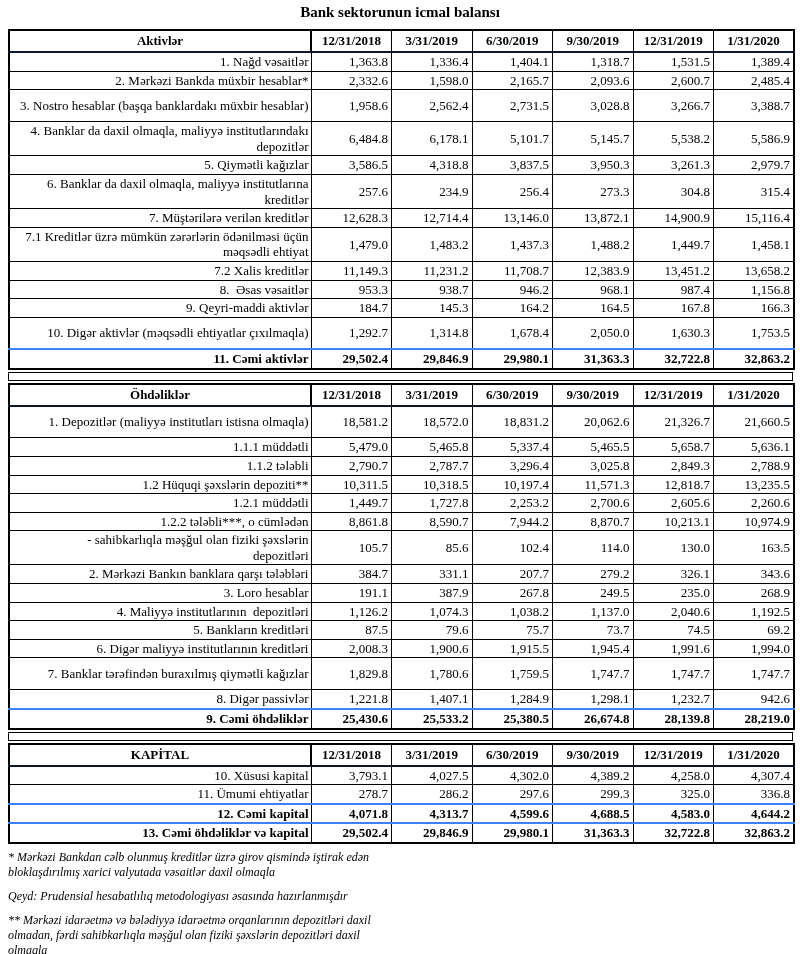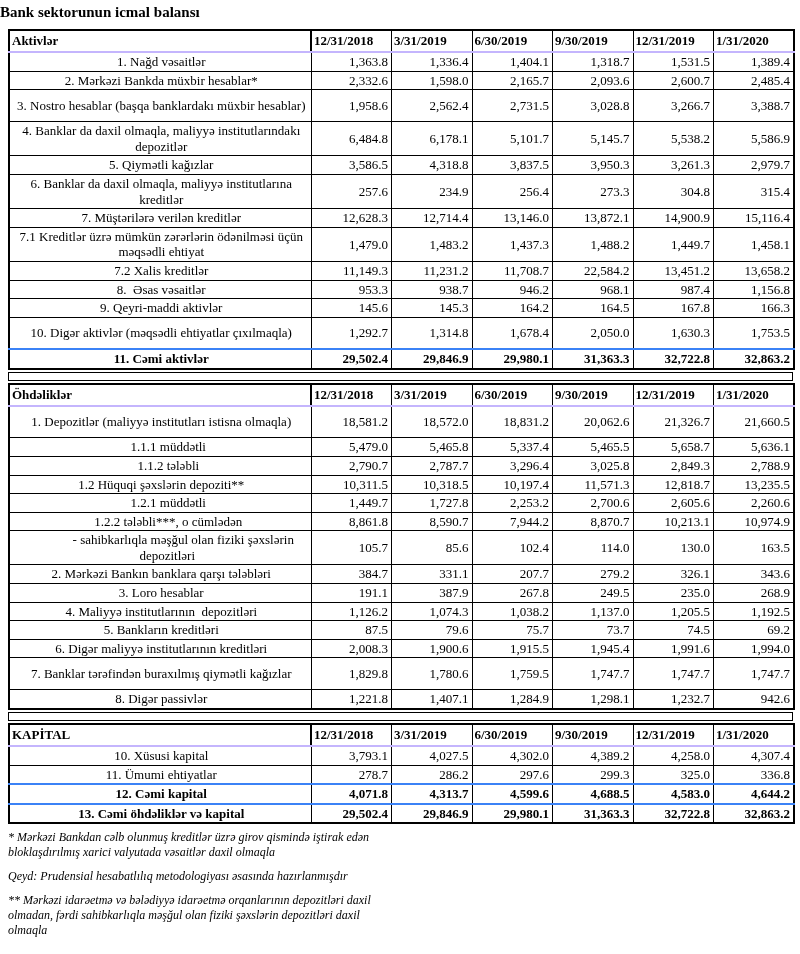--- a/index.html
+++ b/index.html
@@ -1,24 +1,24 @@
 <!DOCTYPE html>
 <html><head>
 <meta charset="utf-8">
 <style>
   html,body{margin:0;padding:0;background:#fff;color:#000;}
   body{width:800px;font-family:"Liberation Serif","DejaVu Serif",serif;}
   .page{width:800px;box-sizing:border-box;padding-top:2px;}
-  .title{text-align:left;font-weight:bold;font-size:15px;margin:2px 0 8px 0;}
+  .title{text-align:center;font-weight:bold;font-size:15px;margin:2px 0 8px 0;}
   .spacer-strip{height:7px;border:1px solid #000;width:783px;margin:2px 0 2px 8px;}
   table.balance-table{border-collapse:collapse;table-layout:fixed;width:785px;margin-left:8px;border:2px solid #000;}
   table.balance-table th, table.balance-table td{border:1px solid #000;font-size:13px;line-height:1.2;vertical-align:middle;overflow:hidden;}
-  table.balance-table thead th{font-weight:bold;text-align:left;height:18px;padding:1px 2px;border-bottom:2px solid #c4b5fd;}
+  table.balance-table thead th{font-weight:bold;text-align:center;height:18px;padding:1px 2px;border-bottom:2px solid #0f172a;}
   table.balance-table thead th.lbl-h{border-right:2px solid #000;}
-  td.lbl{text-align:center;padding:1px 2px 1px 4px;white-space:pre-wrap;border-right:2px solid #000;}
+  td.lbl{text-align:right;padding:1px 2px 1px 4px;white-space:pre-wrap;border-right:2px solid #000;}
   td.lbl.ind{padding-left:18px;}
   td.lbl.hang{padding-left:16px;text-indent:32px;}
   td.num{text-align:right;padding:1px 3px 1px 1px;}
   td.num.b{font-weight:normal;}
   tbody tr{height:18px;}
   tbody tr.tall{height:32px;}
   tbody tr.total td{border-top:2px solid #3b82f6;font-weight:bold;}
   .footnotes{margin:6px 0 0 8px;width:385px;font-style:italic;font-size:12px;line-height:15px;}
   .footnotes p{margin:0 0 9px 0;}
 </style>
@@ -120,36 +120,36 @@
             <td class="num">1,437.3</td>
             <td class="num">1,488.2</td>
             <td class="num">1,449.7</td>
             <td class="num">1,458.1</td>
           </tr>
           <tr>
             <td class="lbl">7.2 Xalis kreditlər</td>
             <td class="num">11,149.3</td>
             <td class="num">11,231.2</td>
             <td class="num">11,708.7</td>
-            <td class="num">22,584.2</td>
+            <td class="num">12,383.9</td>
             <td class="num">13,451.2</td>
             <td class="num">13,658.2</td>
           </tr>
           <tr>
             <td class="lbl">8.  Əsas vəsaitlər</td>
             <td class="num">953.3</td>
             <td class="num">938.7</td>
             <td class="num">946.2</td>
             <td class="num">968.1</td>
             <td class="num">987.4</td>
             <td class="num">1,156.8</td>
           </tr>
           <tr>
             <td class="lbl">9. Qeyri-maddi aktivlər</td>
-            <td class="num">145.6</td>
+            <td class="num">184.7</td>
             <td class="num">145.3</td>
             <td class="num">164.2</td>
             <td class="num">164.5</td>
             <td class="num">167.8</td>
             <td class="num">166.3</td>
           </tr>
           <tr class="tall">
             <td class="lbl">10. Digər aktivlər (məqsədli ehtiyatlar çıxılmaqla)</td>
             <td class="num">1,292.7</td>
             <td class="num">1,314.8</td>
@@ -272,21 +272,21 @@
             <td class="num">249.5</td>
             <td class="num">235.0</td>
             <td class="num">268.9</td>
           </tr>
           <tr>
             <td class="lbl">4. Maliyyə institutlarının  depozitləri</td>
             <td class="num">1,126.2</td>
             <td class="num">1,074.3</td>
             <td class="num">1,038.2</td>
             <td class="num">1,137.0</td>
-            <td class="num">1,205.5</td>
+            <td class="num">2,040.6</td>
             <td class="num">1,192.5</td>
           </tr>
           <tr>
             <td class="lbl">5. Bankların kreditləri</td>
             <td class="num">87.5</td>
             <td class="num">79.6</td>
             <td class="num">75.7</td>
             <td class="num">73.7</td>
             <td class="num">74.5</td>
             <td class="num">69.2</td>
@@ -310,20 +310,29 @@
             <td class="num">1,747.7</td>
           </tr>
           <tr>
             <td class="lbl">8. Digər passivlər</td>
             <td class="num">1,221.8</td>
             <td class="num">1,407.1</td>
             <td class="num">1,284.9</td>
             <td class="num">1,298.1</td>
             <td class="num">1,232.7</td>
             <td class="num">942.6</td>
+          </tr>
+          <tr class="total">
+            <td class="lbl"> 9. Cəmi öhdəliklər</td>
+            <td class="num">25,430.6</td>
+            <td class="num">25,533.2</td>
+            <td class="num">25,380.5</td>
+            <td class="num">26,674.8</td>
+            <td class="num">28,139.8</td>
+            <td class="num">28,219.0</td>
           </tr>
         </tbody>
       </table>
       <div class="spacer-strip"></div>
       <table class="balance-table">
         <colgroup>
           <col style="width: 302px;">
           <col style="width: 80.5px;">
           <col style="width: 80.5px;">
           <col style="width: 80.5px;">

